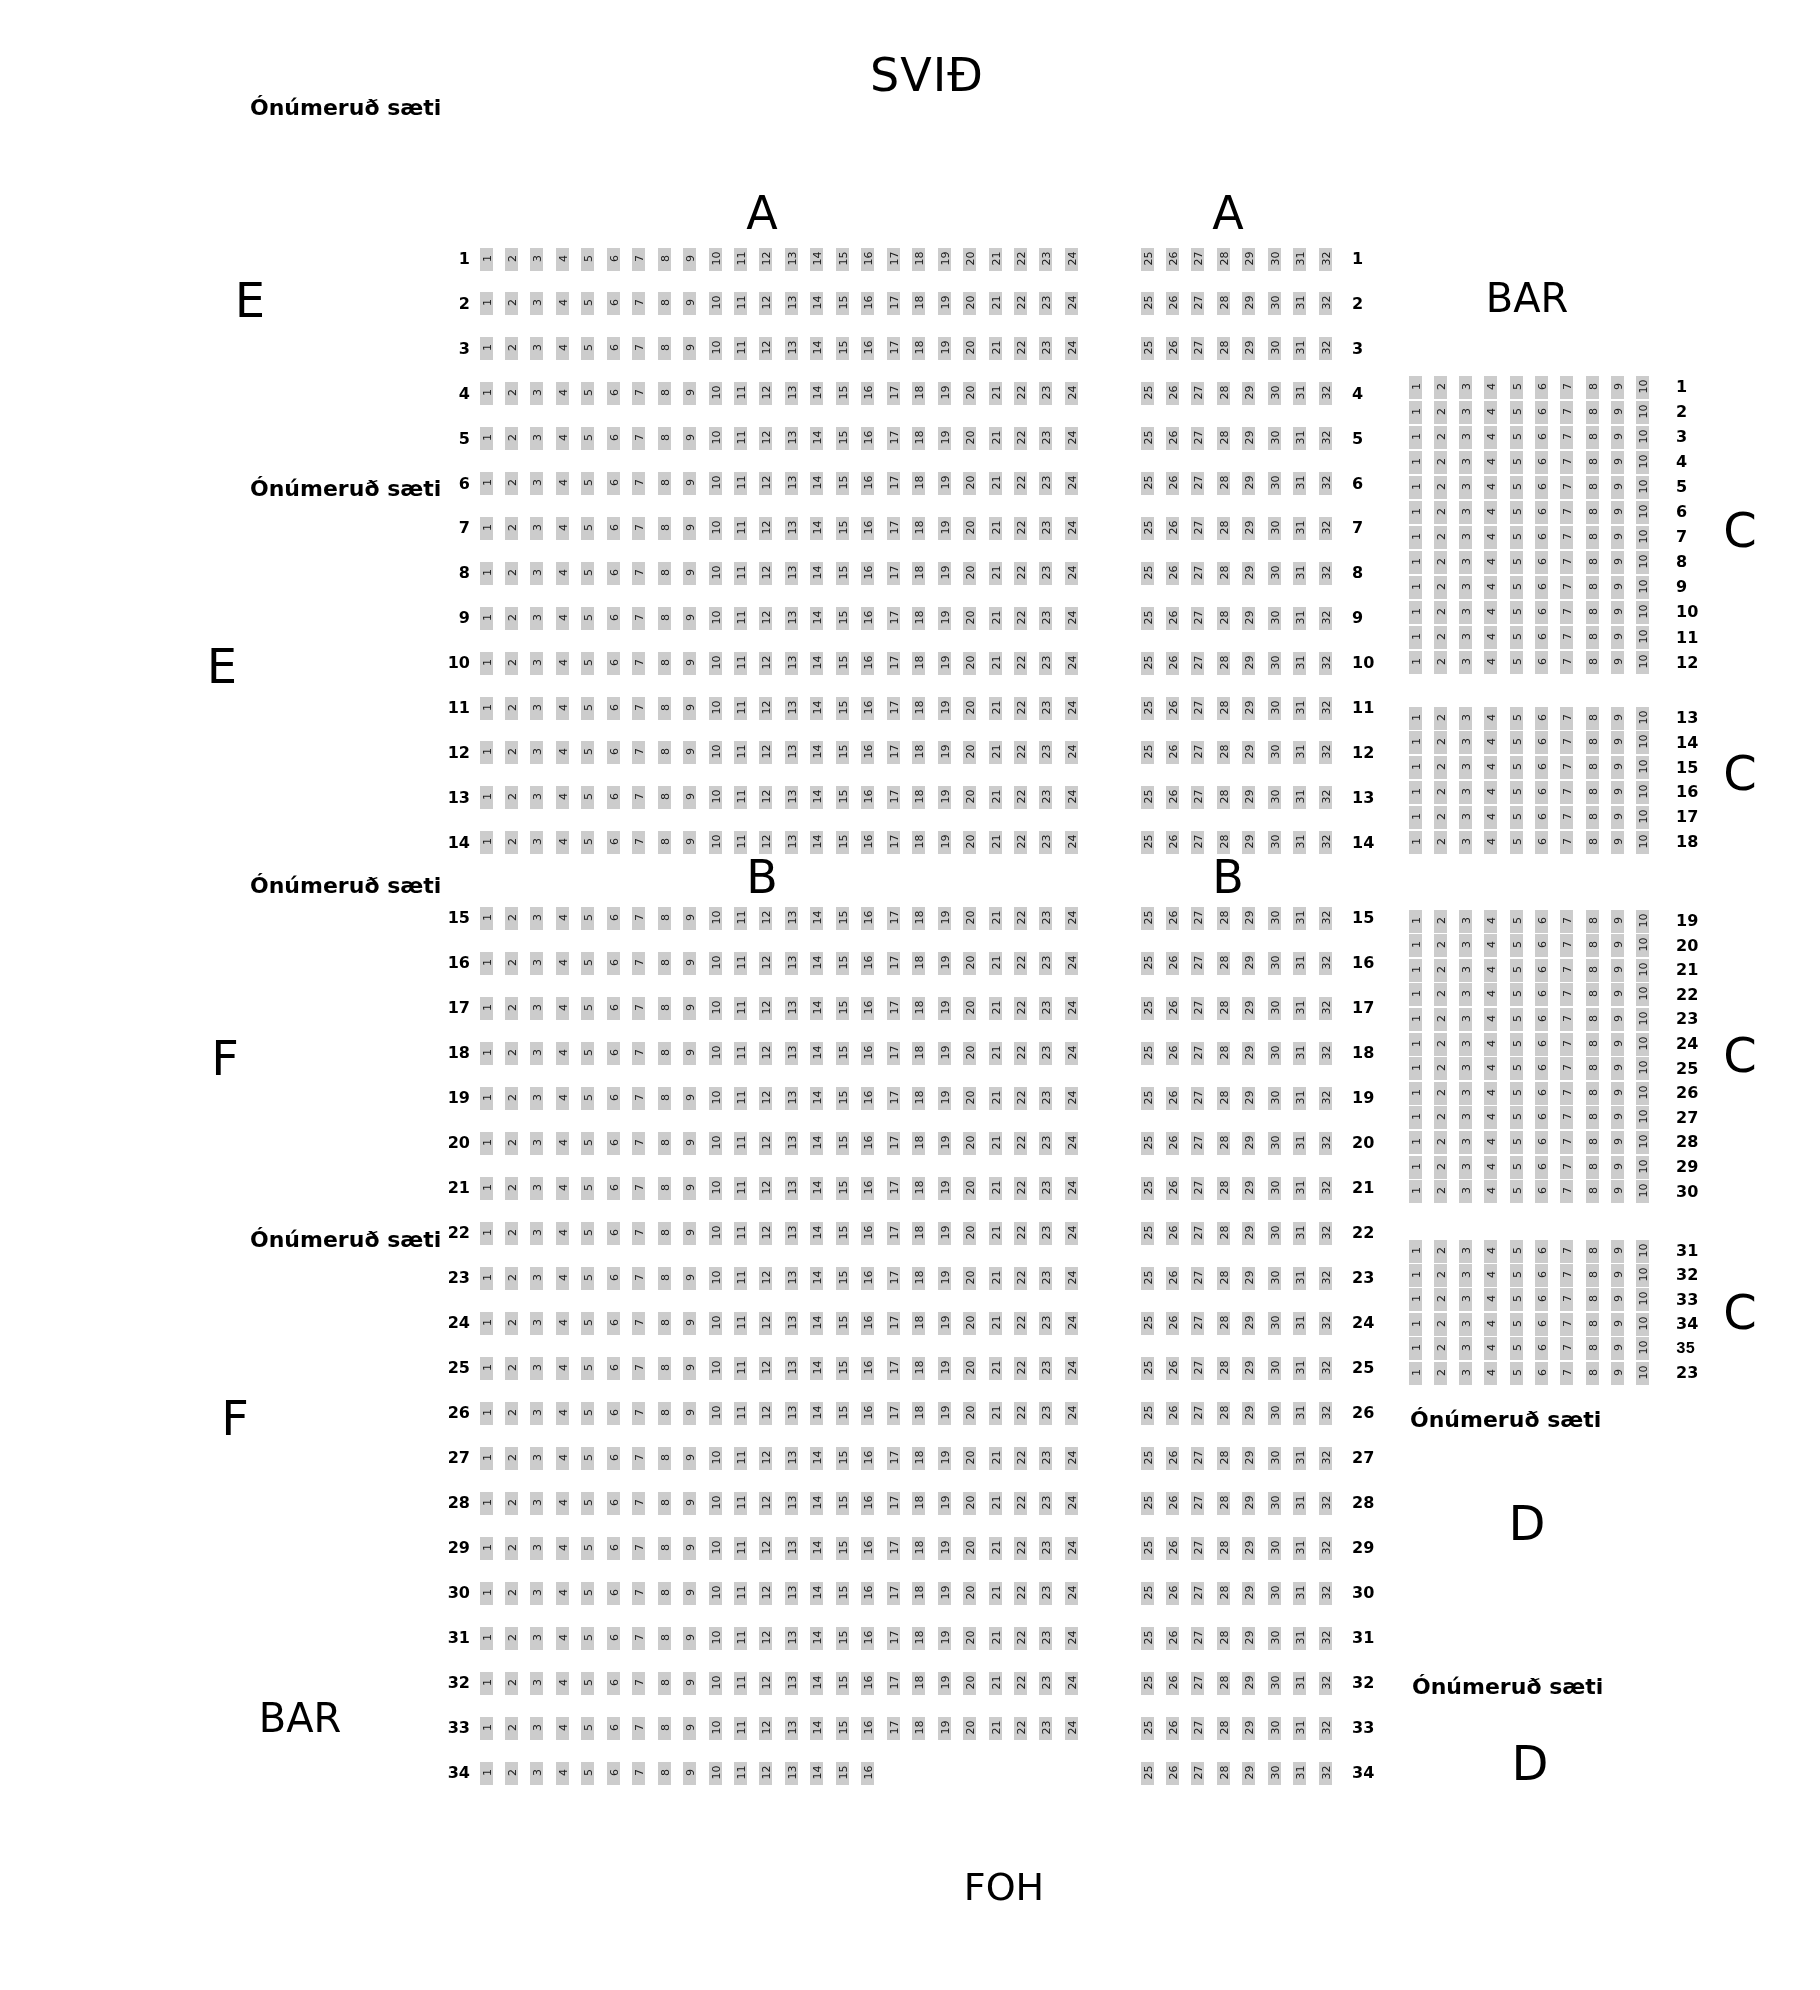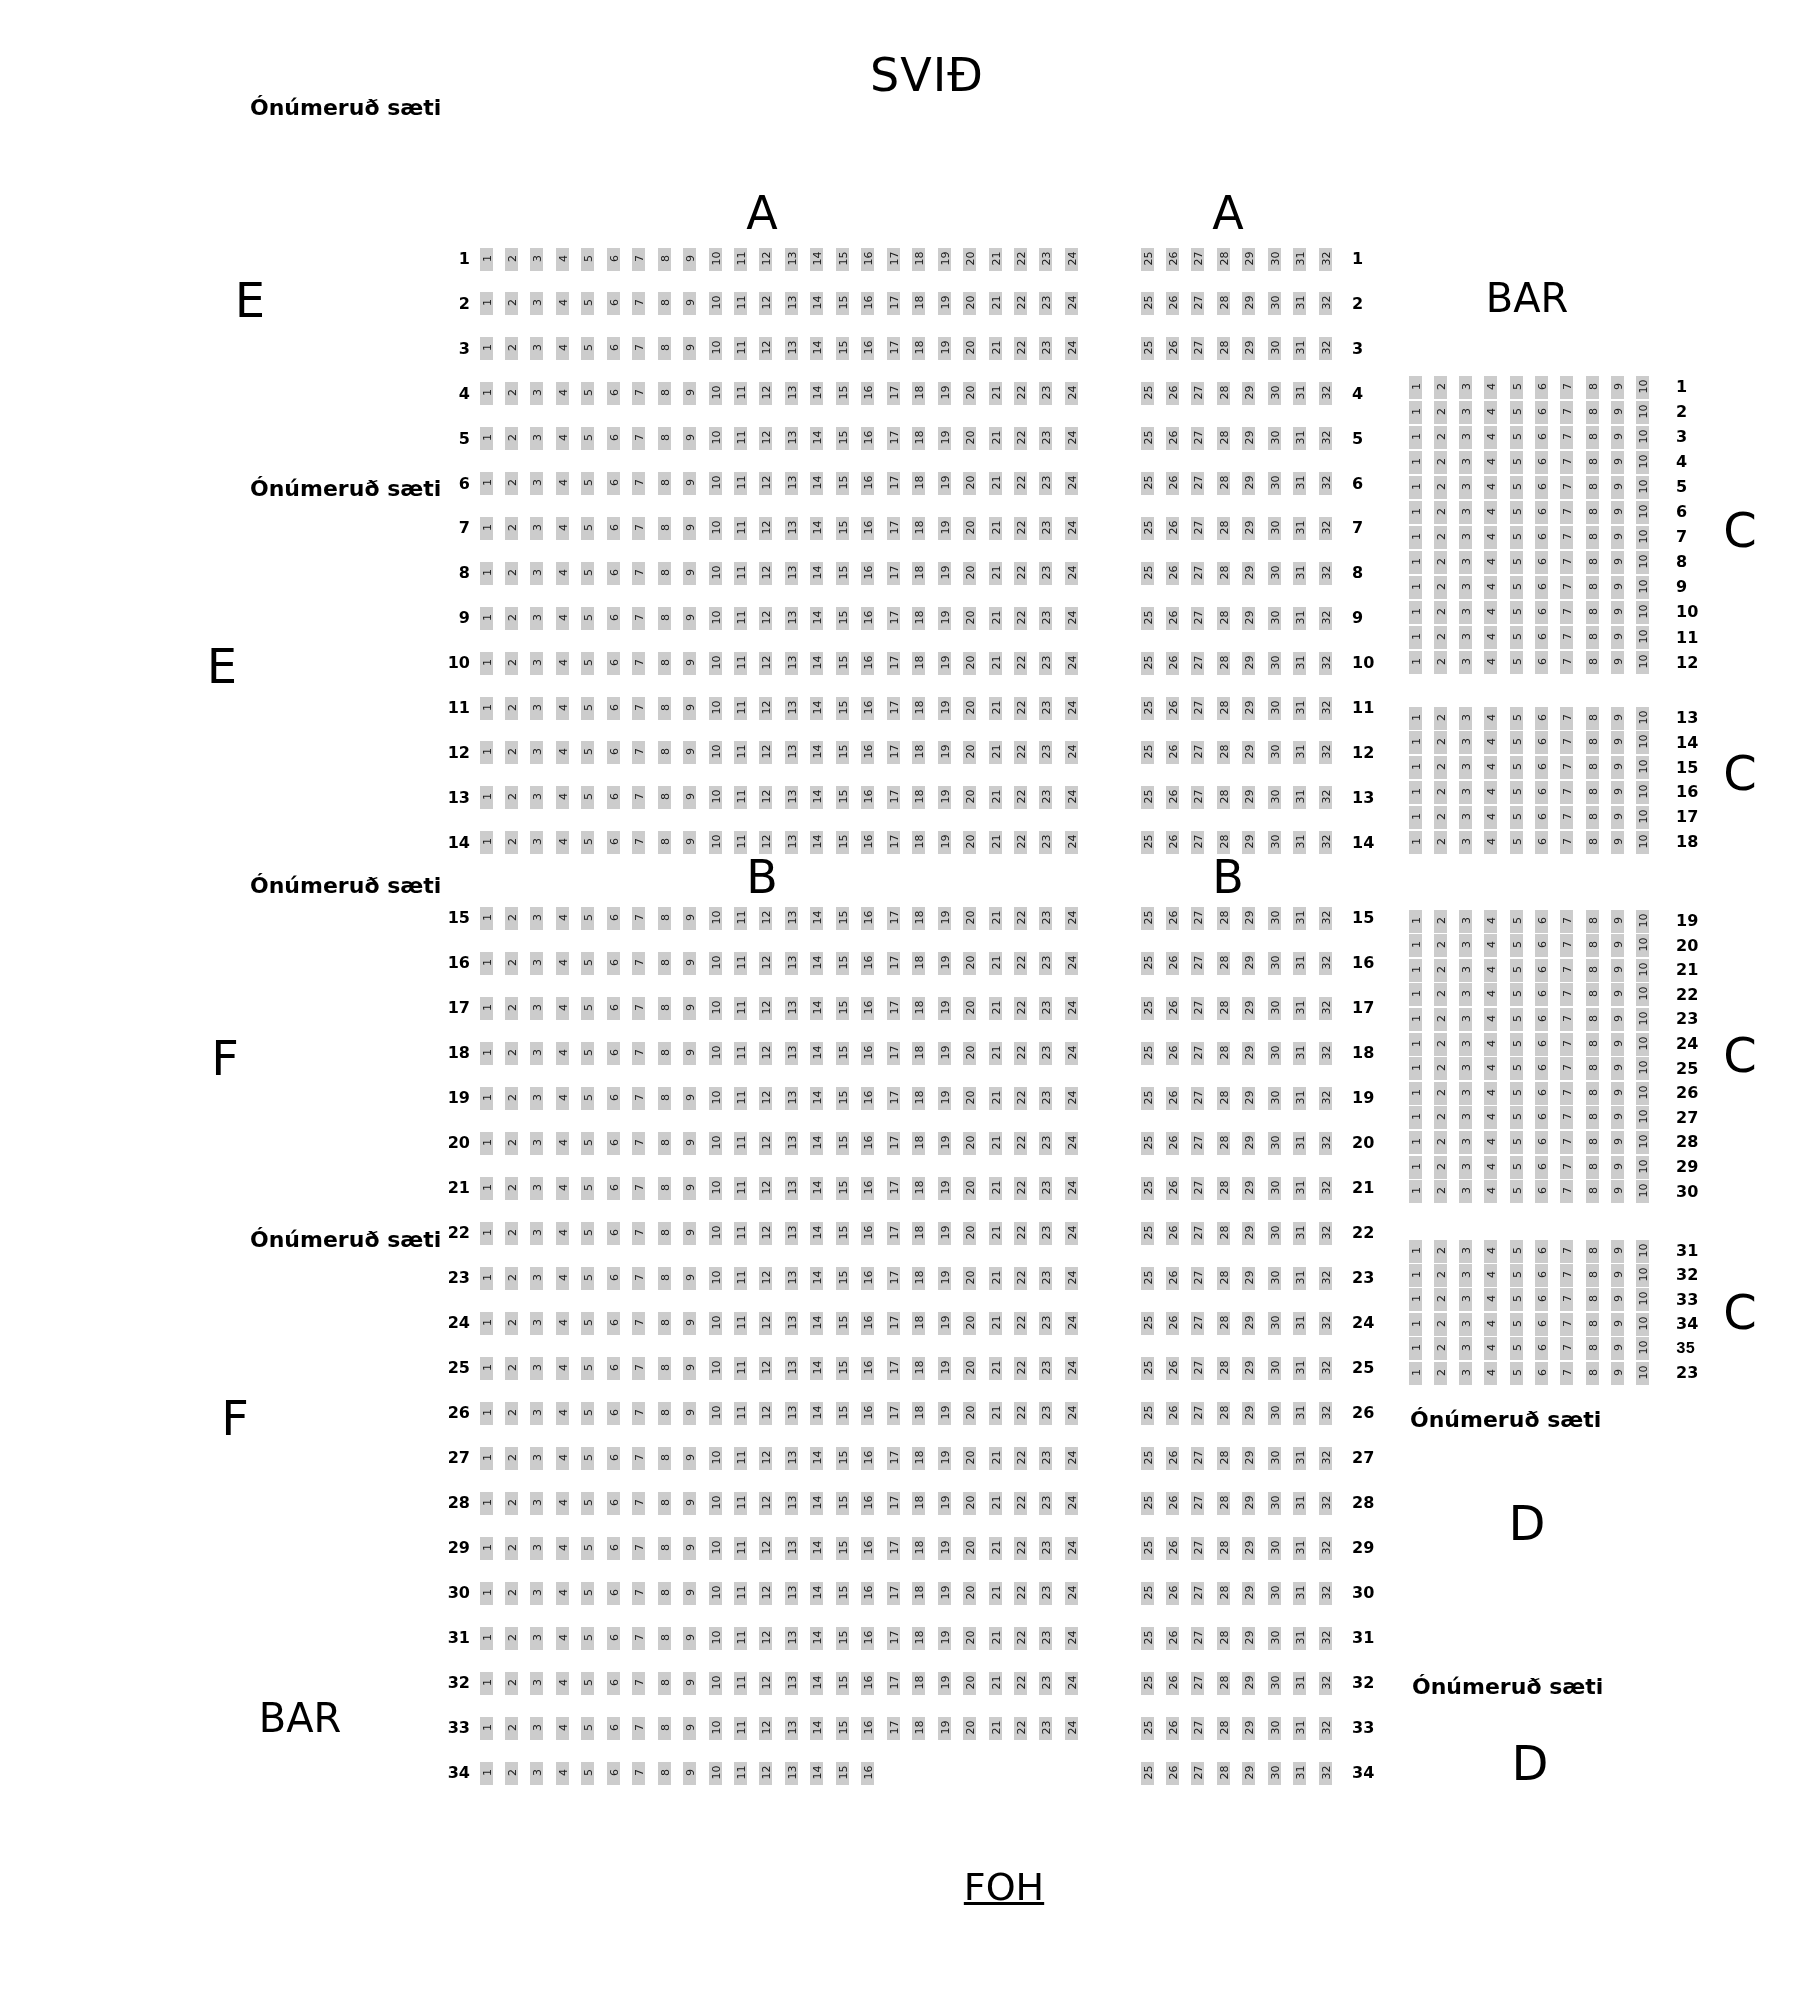--- a/index.html
+++ b/index.html
@@ -43,21 +43,21 @@
     position:absolute;font-size:22px;font-weight:bold;line-height:1;
     transform:translate(0,-50%);white-space:nowrap;
   }
 </style>
 </head>
 <body>
 
 <div id="canvas" style="--bg: #ffffff; --seat-fill: #cccccc; --seat-num: #1a1a1a; --ink: #000000;">
 
   <div class="title" style="left:927px;top:75px;">SVIÐ</div>
-  <div class="foh" style="left:1004px;top:1887px;text-decoration:underline;">FOH</div>
+  <div class="foh" style="left:1004px;top:1887px;">FOH</div>
 
   <div class="venue" style="left:1527px;top:298px;">BAR</div>
   <div class="venue" style="left:300px;top:1718px;">BAR</div>
 
   <div class="header-letter" style="left:762px;top:213px;">A</div>
   <div class="header-letter" style="left:1228px;top:213px;">A</div>
   <div class="header-letter" style="left:762px;top:877px;">B</div>
   <div class="header-letter" style="left:1228px;top:877px;">B</div>
 
   <div class="biglet" style="left:250px;top:300px;">E</div>

